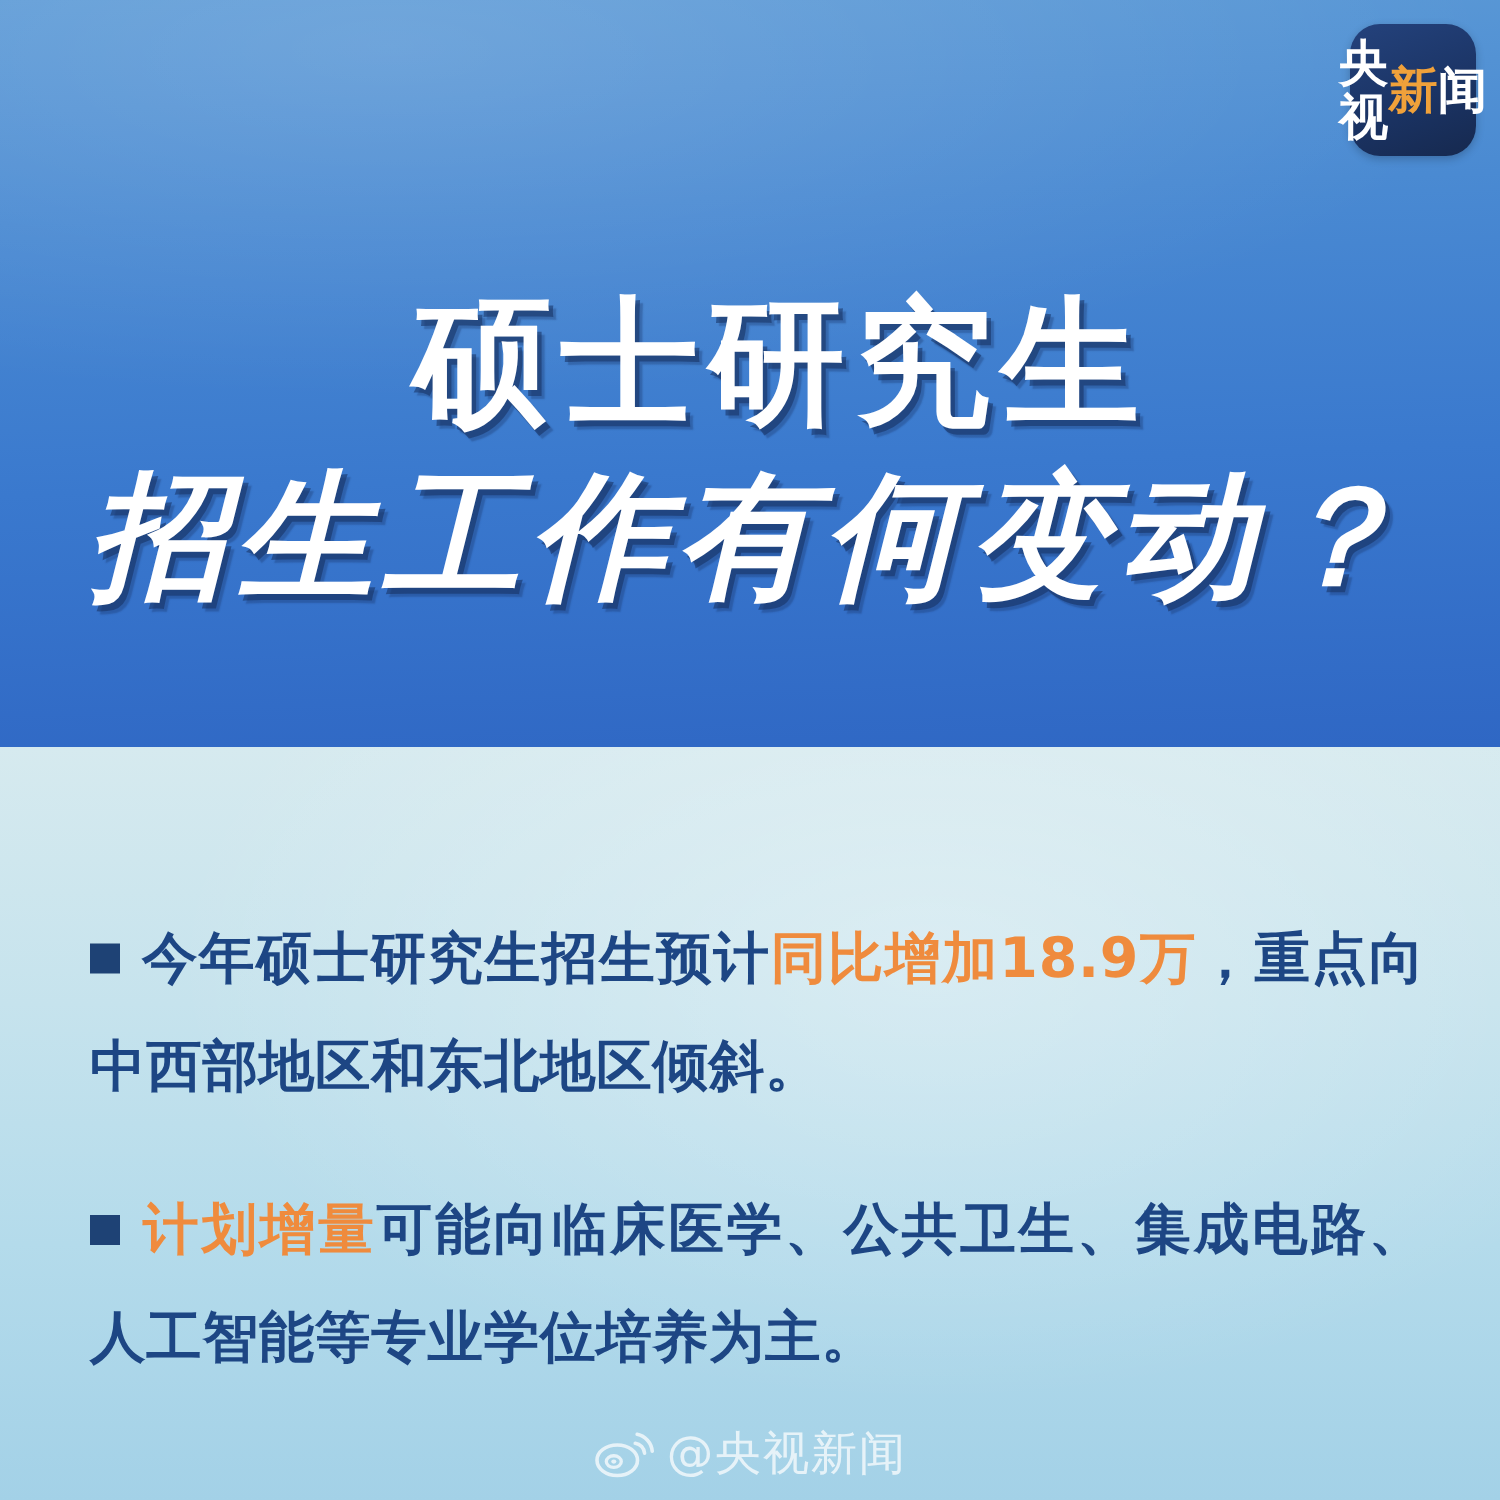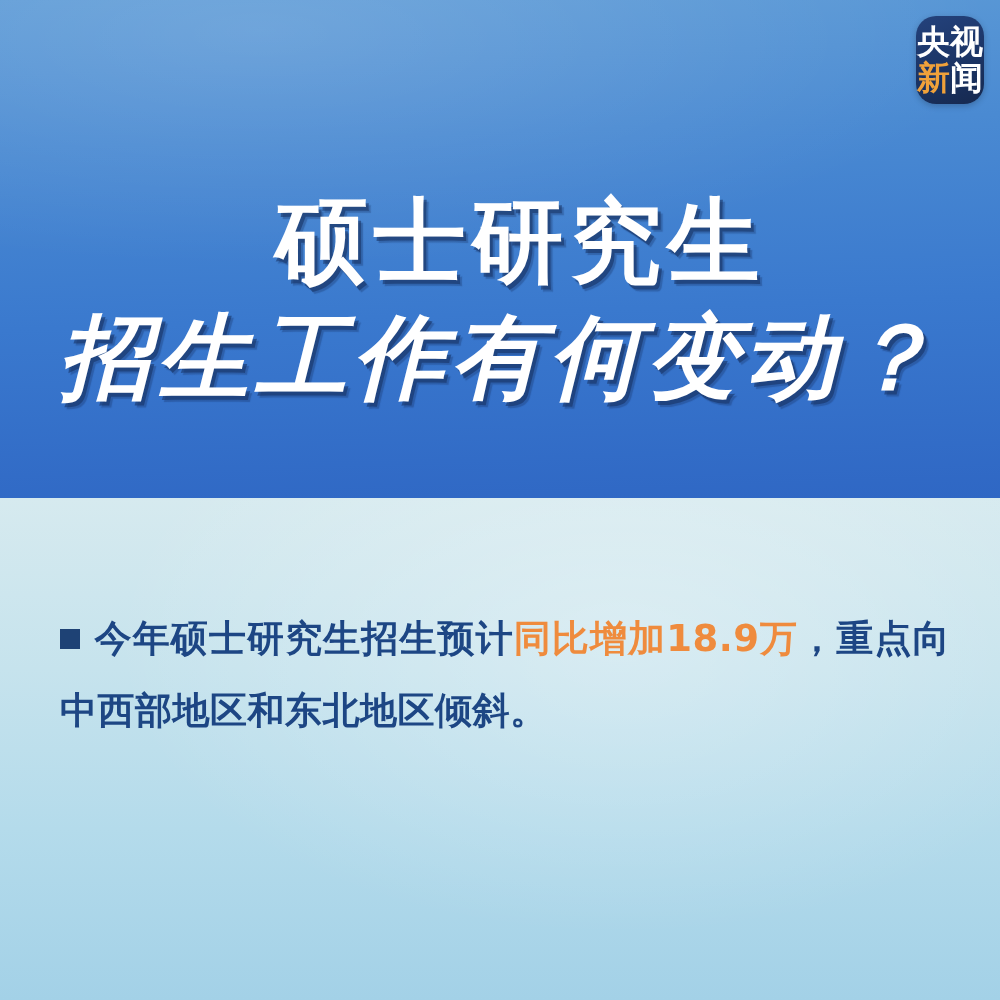--- a/index.html
+++ b/index.html
@@ -34,27 +34,27 @@
     height: 90%;
     background: radial-gradient(ellipse at 30% 40%, rgba(255,255,255,0.14) 0%, rgba(255,255,255,0.0) 62%);
     pointer-events: none;
   }
 
   
   .logo-badge {
     position: absolute;
     right: 16px;
     top: 16px;
-    width: 68px;
+    width: 84px;
     height: 88px;
     border-radius: 20px;
     background: linear-gradient(160deg, #24427c 0%, #1b3465 55%, #16294f 100%);
     box-shadow: 0 2px 6px rgba(0,0,0,0.22);
     display: flex;
-    flex-direction: column;
+    flex-direction: row;
     align-items: center;
     justify-content: center;
     padding: 3px 0 4px 0;
     box-sizing: border-box;
   }
   .logo-row {
     display: flex;
     line-height: 1;
     letter-spacing: 0px;
   }
@@ -188,18 +188,33 @@
 
   <div class="body-panel">
     <div class="body-sheen"></div>
 
     <div class="body-content">
 
       <p class="bullet-block">
         <span class="sq"></span><span>今年硕士研究生招生预计</span><span class="hl">同比增加18.9万</span><span>，重点向中西部地区和东北地区倾斜。</span>
       </p>
 
-
-    </div>
-
+      <p class="bullet-block second">
+        <span class="sq"></span><span class="hl">计划增量</span><span>可能向临床医学、公共卫生、集成电路、人工智能等专业学位培养为主。</span>
+      </p>
+
+    </div>
+
+    <div class="watermark">
+      <span class="wm-icon">
+        <svg viewBox="0 0 40 34" width="40" height="34" aria-hidden="true">
+          <ellipse cx="15.5" cy="21.5" rx="13.5" ry="10.2" fill="none" stroke="#ffffff" stroke-width="2.4"></ellipse>
+          <ellipse cx="13.2" cy="22.4" rx="5.0" ry="3.9" fill="none" stroke="#ffffff" stroke-width="2.2"></ellipse>
+          <ellipse cx="13.2" cy="22.4" rx="1.7" ry="1.4" fill="#ffffff"></ellipse>
+          <path d="M27.5 10.2a7.2 7.2 0 0 1 6.2 6.6" fill="none" stroke="#ffffff" stroke-width="2.4" stroke-linecap="round"></path>
+          <path d="M28.8 4.2a12.6 12.6 0 0 1 10.0 11.2" fill="none" stroke="#ffffff" stroke-width="2.4" stroke-linecap="round"></path>
+        </svg>
+      </span>
+      <span class="wm-text">@央视新闻</span>
+    </div>
   </div>
 
 </div>
 
 </body></html>

